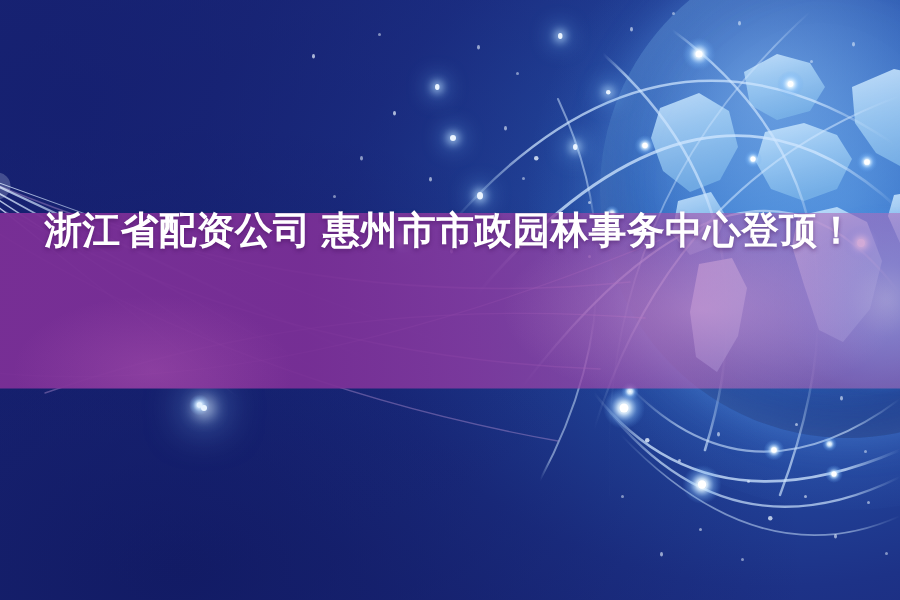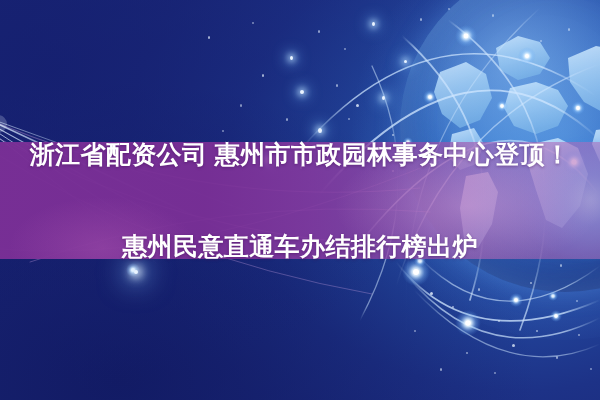--- a/index.html
+++ b/index.html
@@ -139,21 +139,21 @@
   
   #headline {
     position: absolute;
     left: 0;
     right: 0;
     top: 142px;
     height: 117px;
     display: flex;
     flex-direction: column;
     align-items: center;
-    justify-content: space-between;
+    justify-content: flex-start;
     gap: 9px;
   }
   .headline-line {
     color: #ffffff;
     font-size: 25px;
     font-weight: bold;
     line-height: 1;
     letter-spacing: .4px;
     white-space: nowrap;
     text-shadow: 0 1px 3px rgba(60,10,80,.45);
@@ -352,16 +352,15 @@
       </g>
       <circle cx="-2" cy="124" r="9" fill="#e6f1ff" opacity=".22"></circle>
     </svg>
   </div>
 
   <div id="band"></div>
   <div id="band-haze"></div>
 
   <div id="headline">
     <div class="headline-line">浙江省配资公司 惠州市市政园林事务中心登顶！</div>
-    <div class="headline-line">惠州民意直通车办结排行榜出炉</div>
   </div>
 
 </div>
 
 </body></html>

